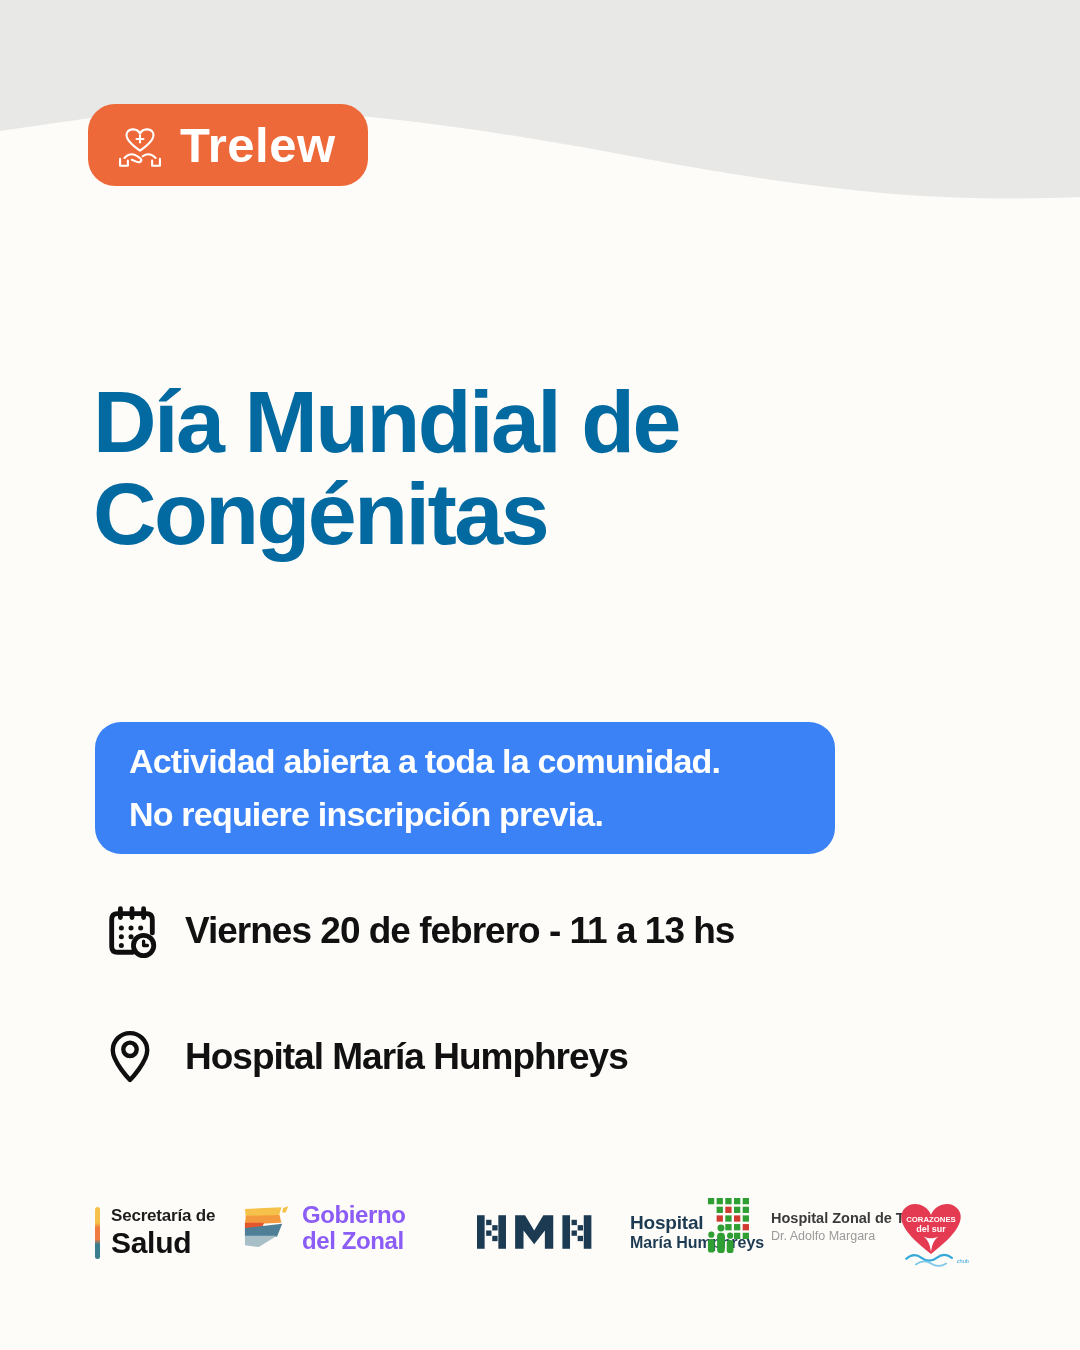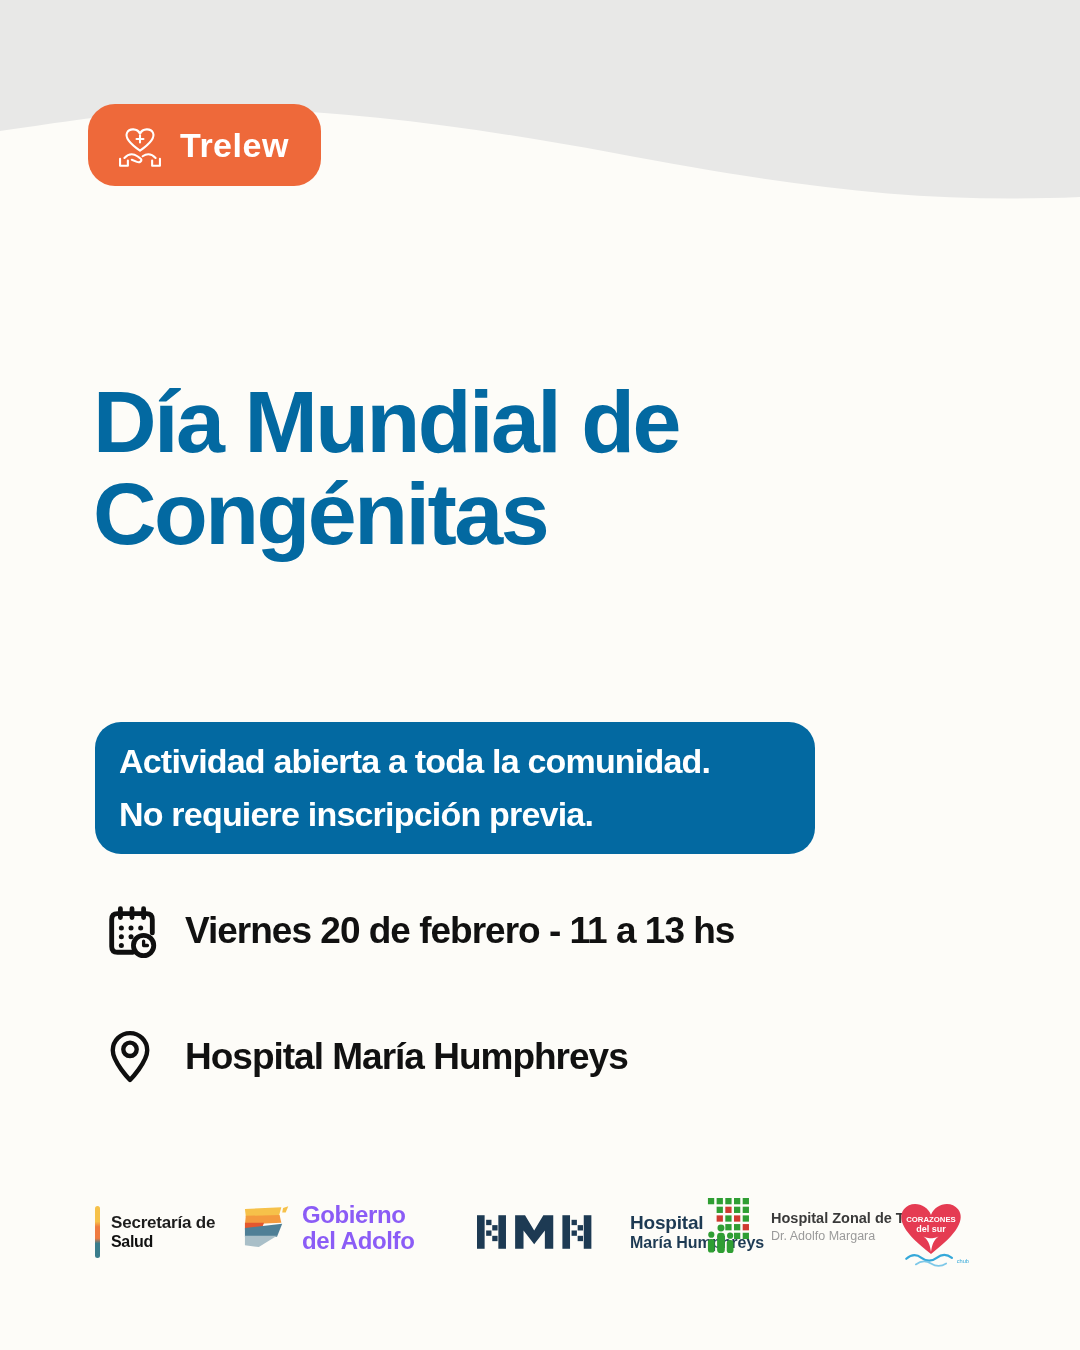--- a/index.html
+++ b/index.html
@@ -9,49 +9,49 @@
     background:#fdfcf8; overflow:hidden; margin:0 auto;
   }
   
   .wave-top{position:absolute; top:0; left:0; width:1080px; height:220px; z-index:1;}
   
   .badge{
     position:absolute; left:88px; top:104px; z-index:2;
     display:flex; align-items:center; gap:14px;
     background:#ee693a; border-radius:27px; padding:0 32px 0 26px; height:82px;
   }
-  .badge .label{color:#fff; font-size:34px; font-weight:700; letter-spacing:.5px;}
+  .badge .label{color:#fff; font-size:49px; font-weight:700; letter-spacing:.5px;}
   
   .kicker{
     position:absolute; left:97px; top:300px; z-index:2;
     color:#2f7d98; font-size:44px; font-weight:700; letter-spacing:-.5px;
   }
   .title{
     position:absolute; left:93px; top:376px; z-index:2;
     color:#0369a1; font-size:88px; font-weight:700; letter-spacing:-2.5px; line-height:92px;
   }
   .title span{display:block;}
   
   .notice{
     position:absolute; left:95px; top:722px; width:672px; z-index:2;
-    background:#0369a1; border-radius:26px; padding:13px 24px;
+    background:#3b82f6; border-radius:26px; padding:13px 34px;
   }
   .notice span{display:block; color:#fff; font-size:34px; font-weight:700; letter-spacing:-.8px; line-height:53px;}
   
   .row{position:absolute; z-index:2; display:flex; align-items:center;}
   .row .txt{color:#111; font-size:37px; font-weight:700; letter-spacing:-1px;}
   .row-date{left:103px; top:902px; gap:24px;}
   .row-loc{left:108px; top:1016px; gap:33px;margin-top:12px;}
   
   .logo{position:absolute; z-index:2; display:flex; align-items:center;}
   .lg-salud{left:95px; top:1206px; gap:11px;}
   .lg-salud .bar{width:5px; height:52px; border-radius:3px;
     background:linear-gradient(to bottom,#f6c14a 0%,#f6c14a 30%,#ef7b41 40%,#ef7b41 62%,#3a7d8c 72%,#3a7d8c 100%);}
   .lg-salud .t1{font-size:17px; font-weight:700; color:#1d1d1d; letter-spacing:-.2px;}
-  .lg-salud .t2{font-size:16px; font-weight:800; color:#111; letter-spacing:-.3px;}
+  .lg-salud .t2{font-size:30px; font-weight:800; color:#111; letter-spacing:-.3px;}
   .lg-chubut{left:238px; top:1202px; gap:12px;}
   .lg-chubut .t1,.lg-chubut .t2{font-size:24px; font-weight:800; color:#8b5cf6; line-height:26px; letter-spacing:-.4px;}
   .lg-hmh{left:477px; top:1210px; gap:31px;}
   .lg-hmh .t1{font-size:19px; font-weight:800; color:#1d3a53; letter-spacing:-.2px;}
   .lg-hmh .t2{font-size:16px; font-weight:600; color:#1d3a53;}
   .lg-zonal{left:706px; top:1196px; gap:9px; align-items:center;}
   .lg-zonal .t1{font-size:14.5px; font-weight:700; color:#3a3a3a;}
   .lg-zonal .t2{font-size:12.5px; font-weight:400; color:#9a9a9a; margin-top:3px;}
   .lg-cds{left:893px; top:1194px;}
   .col{display:flex; flex-direction:column; justify-content:center;}
@@ -132,21 +132,21 @@
     <svg width="52" height="52" viewBox="0 0 60 60" aria-hidden="true">
       <polygon fill="#f6c14a" points="8,8 50,6 47,17 9,17"></polygon>
       <polygon fill="#f6c14a" points="52,7 58,5 55,12 51,12"></polygon>
       <polygon fill="#f49a3e" points="9,16 48,15 50,24 8,26"></polygon>
       <polygon fill="#e4572e" points="8,24 30,24 27,32 8,32"></polygon>
       <polygon fill="#4f7f96" points="8,30 51,25 45,40 8,40"></polygon>
       <polygon fill="#a9bfc8" points="8,39 45,39 24,52 8,50"></polygon>
     </svg>
     <div class="col">
       <span class="t1">Gobierno</span>
-      <span class="t2">del Adolfo</span>
+      <span class="t2">del Zonal</span>
     </div>
   </div>
 
   <div class="logo lg-hmh">
     <svg width="122" height="44" viewBox="0 0 160 56" aria-hidden="true">
       <g fill="#1d3a53">
         <rect x="0" y="6" width="10" height="44"></rect>
         <rect x="28" y="6" width="10" height="44"></rect>
         <rect x="12" y="12" width="7" height="7"></rect>
           <rect x="20" y="19" width="7" height="7"></rect>

